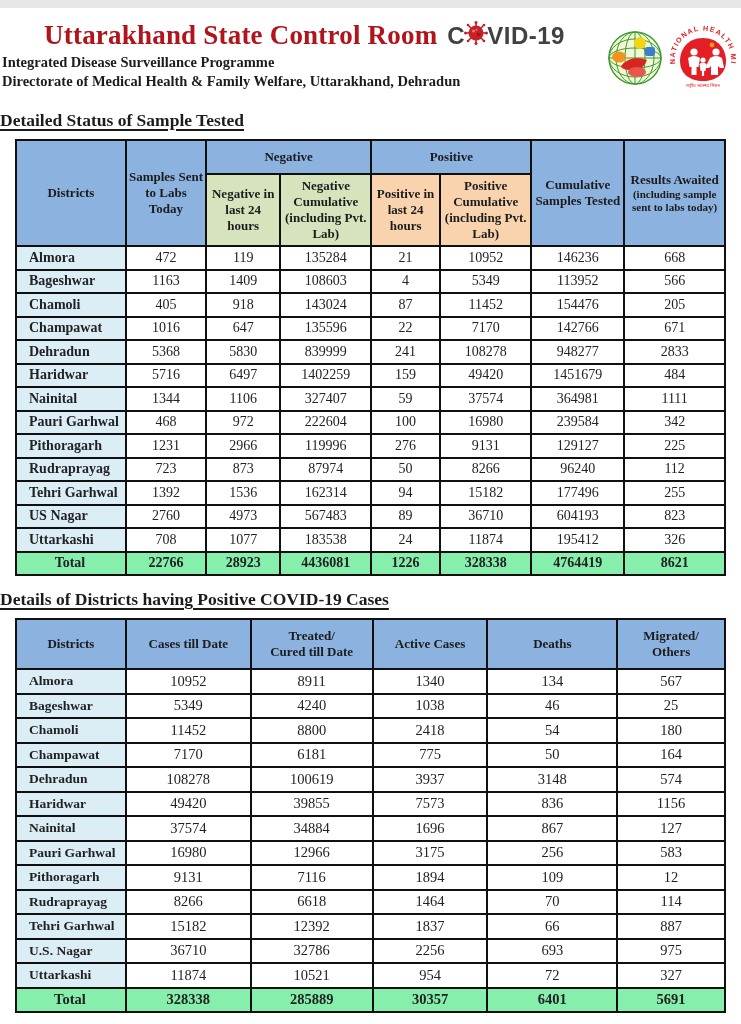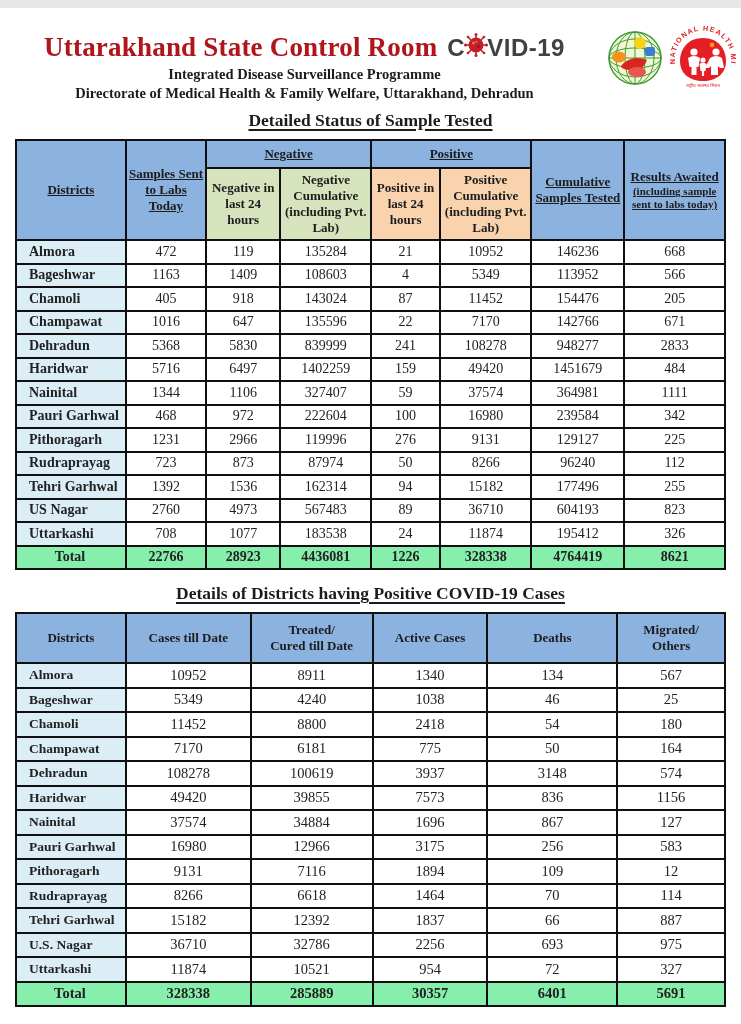--- a/index.html
+++ b/index.html
@@ -7,50 +7,50 @@
     width:741px; height:1024px; background:#ffffff; overflow:hidden;
     font-family:"Liberation Serif", serif; color:#1c1c1c;
   }
   .page { width:741px; height:1024px; position:relative; background:#fff; }
   .top-strip { height:8px; width:100%; background:#e7e7e7; }
 
   
   .hdr { display:flex; align-items:flex-start; padding:6px 4px 0 2px; height:96px; }
   .uk-logo { width:64px; flex:0 0 64px; text-align:center; }
   .uk-caption { font-family:"DejaVu Sans", sans-serif; font-size:8px; color:#3b4ba0; font-weight:bold; margin-top:-2px; }
-  .hdr-center { flex:1; text-align:center; padding-top:6px;margin-top:12px; }
+  .hdr-center { flex:1; padding-top:6px; }
   .title-line { display:flex; justify-content:center; align-items:center; gap:10px; }
   .main-title { font-size:27px; font-weight:bold; color:#b0151b; letter-spacing:0.2px; }
   .covid-label { font-family:"Liberation Sans", sans-serif; font-size:24px; font-weight:bold; color:#414042; display:inline-flex; align-items:center; letter-spacing:0.5px; }
   .covid-label svg { margin:0 -1px; }
   .sub1 { font-size:14.5px; font-weight:bold; margin-top:3px; }
   .sub2 { font-size:14.5px; font-weight:bold; margin-top:2px; }
   .hdr-right { flex:0 0 130px; display:flex; align-items:center; gap:5px; padding-top:10px; }
 
   
-  .section-title { text-align:center; font-size:17.5px; font-weight:bold;
+  .section-title { text-align:left; font-size:17.5px; font-weight:bold;
     text-decoration:underline; text-decoration-thickness:2px; text-underline-offset:3px; }
   .st1 { margin-top:6px; }
   .st2 { margin-top:13px; }
 
   
   table { border-collapse:collapse; table-layout:fixed; width:711px; margin:0 auto;
     border:2.5px solid #101010; }
   th, td { border:2px solid #101010; text-align:center; vertical-align:middle;
     padding:1px 2px; overflow:hidden; }
   th { background:#8cb2e0; font-size:13px; font-weight:bold; line-height:1.25; white-space:pre-line; }
   th.green  { background:#d6e3bc; }
   th.orange { background:#f9d3ae; }
   .note { display:block; font-size:11px; font-weight:bold; line-height:1.15; }
   td { font-size:14.5px; height:24px; color:#222; }
   td.district { background:#dceef5; font-weight:bold; font-size:13.5px; text-align:left; padding-left:12px; }
   tr.total td { background:#86efac; font-weight:bold; height:26px; }
   tr.total td:first-child { text-align:center; padding-left:0; }
   #table1 { margin-top:8px; }
-  #table1 thead tr.band th { height:28px;text-decoration:underline; }
+  #table1 thead tr.band th { height:34px; }
   #table1 thead tr.subs th { height:72px; }
   #table1 td { height:23.5px; font-size:14px; }
   #table2 { margin-top:8px; }
   #table2 thead th { height:50px; }
   #table2 td { height:24.5px; }
 </style>
 </head>
 <body>
 
 <div class="page">

